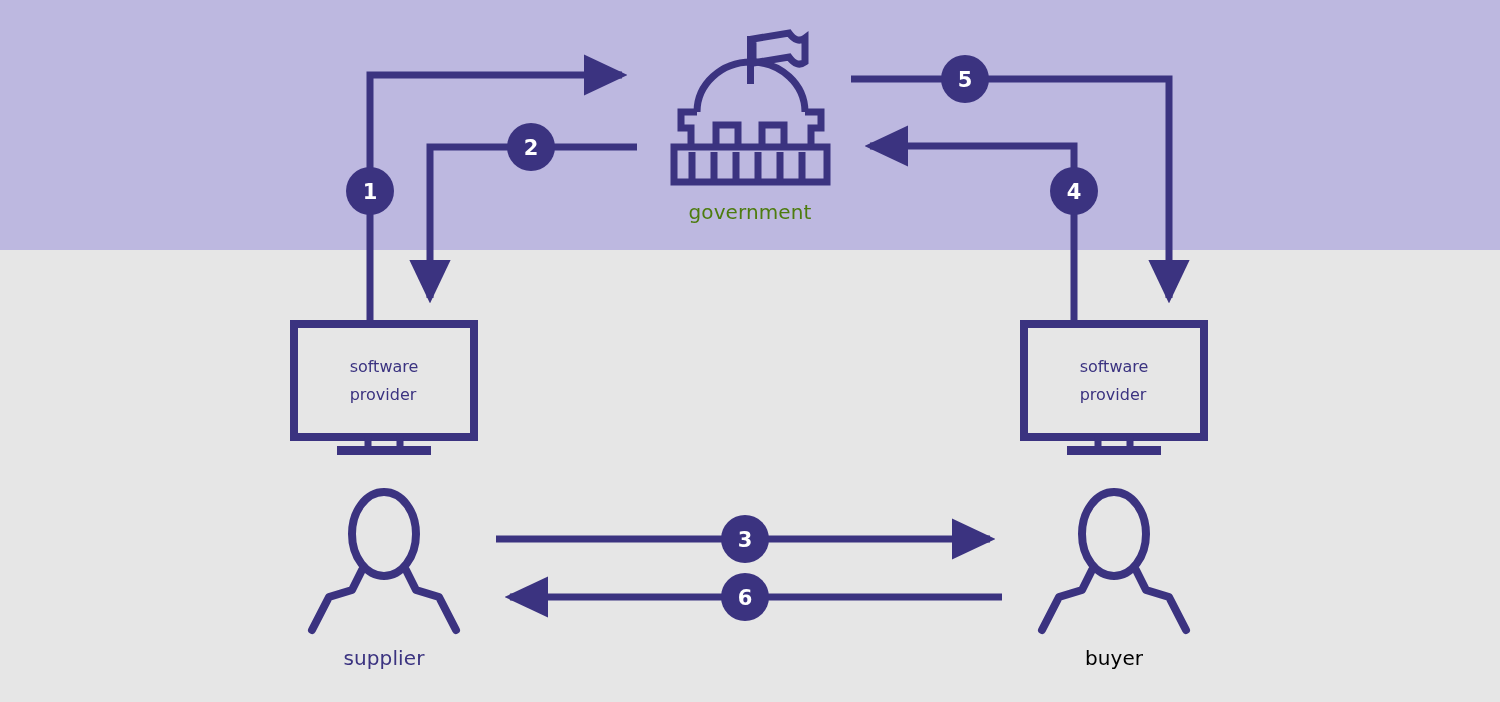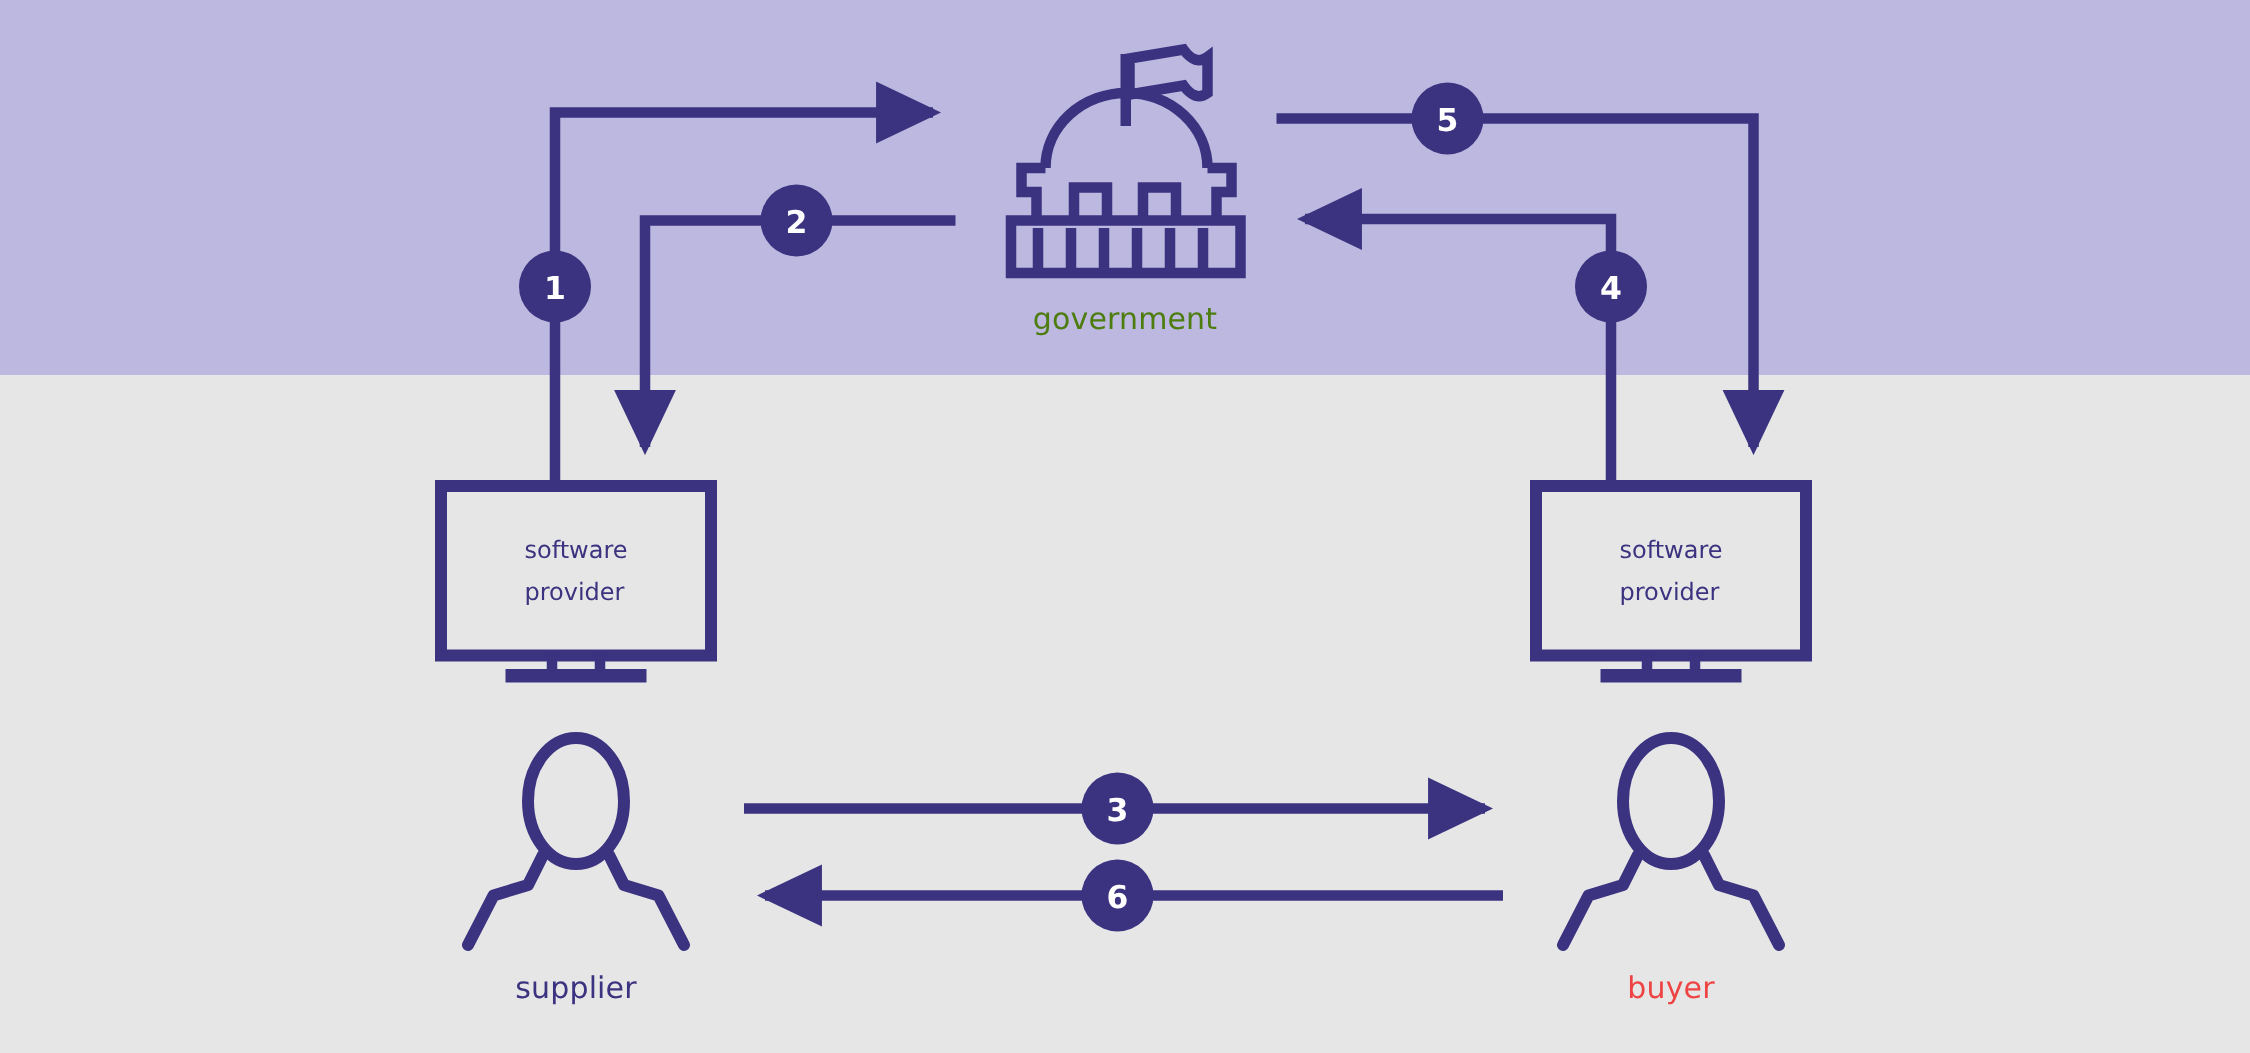--- a/index.html
+++ b/index.html
@@ -184,15 +184,15 @@
     <div>provider</div>
   </div>
 
   <div class="screen-label" style="left:1114px; top:381px; color:#3B3380;">
     <div>software</div>
     <div>provider</div>
   </div>
 
   <div class="node-label" style="left:384px; top:646px; color:#3B3380;">supplier</div>
 
-  <div class="node-label" style="left:1114px; top:646px; color:#ef4444;">buyer</div>
+  <div class="node-label" style="left:1114px; top:646px; color:#000000;">buyer</div>
 
 </div>
 
 </body></html>

